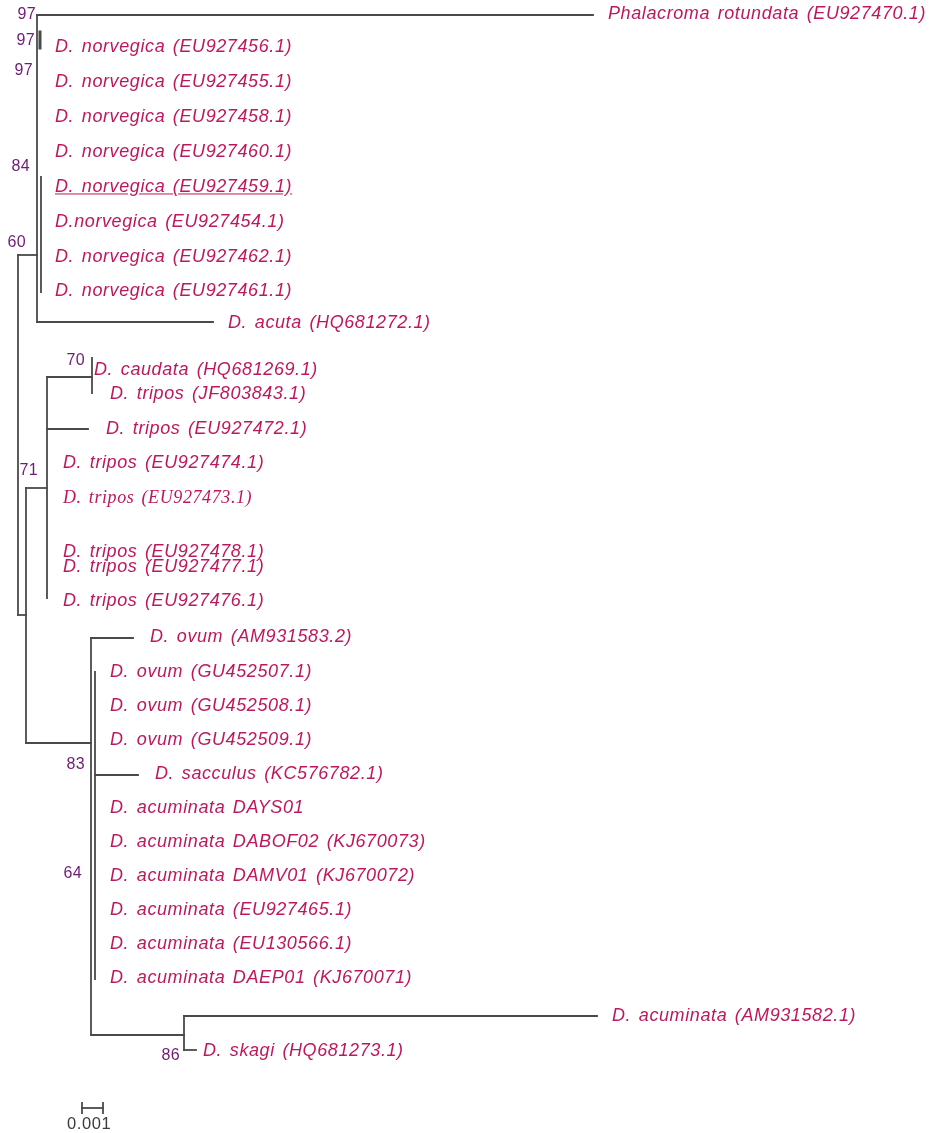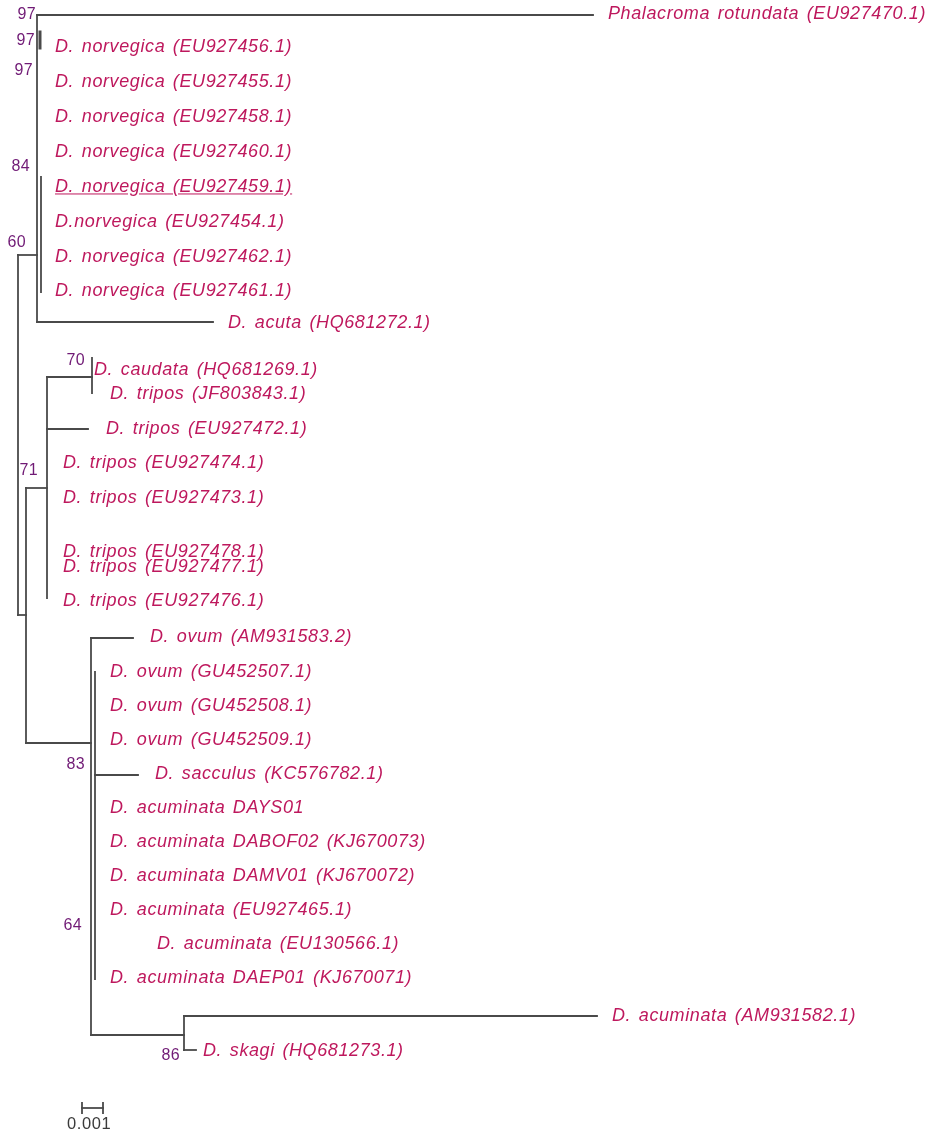--- a/index.html
+++ b/index.html
@@ -93,44 +93,44 @@
       <div class="taxon" style="left: 55px; top: 152px;">D. norvegica (EU927460.1)</div>
       <div class="taxon" style="left: 55px; top: 187px; text-decoration: underline;">D. norvegica (EU927459.1)</div>
       <div class="taxon" style="left: 55px; top: 222px;">D.norvegica (EU927454.1)</div>
       <div class="taxon" style="left: 55px; top: 257px;">D. norvegica (EU927462.1)</div>
       <div class="taxon" style="left: 55px; top: 291px;">D. norvegica (EU927461.1)</div>
       <div class="taxon" style="left: 228px; top: 323px;">D. acuta (HQ681272.1)</div>
       <div class="taxon" style="left: 94px; top: 359px; margin-top: 11px;">D. caudata (HQ681269.1)</div>
       <div class="taxon" style="left: 110px; top: 394px;">D. tripos (JF803843.1)</div>
       <div class="taxon" style="left: 106px; top: 429px;">D. tripos (EU927472.1)</div>
       <div class="taxon" style="left: 63px; top: 463px;">D. tripos (EU927474.1)</div>
-      <div class="taxon" style="left: 63px; top: 498px;">D. tripos (EU927473.1)</div>
+      <div class="taxon" style="left: 63px; top: 498px; font-family: Liberation Serif, serif;">D. tripos (EU927473.1)</div>
       <div class="taxon" style="left: 63px; top: 552px;">D. tripos (EU927478.1)</div>
       <div class="taxon" style="left: 63px; top: 567px;">D. tripos (EU927477.1)</div>
       <div class="taxon" style="left: 63px; top: 601px;">D. tripos (EU927476.1)</div>
       <div class="taxon" style="left: 150px; top: 637px;">D. ovum (AM931583.2)</div>
       <div class="taxon" style="left: 110px; top: 672px;">D. ovum (GU452507.1)</div>
       <div class="taxon" style="left: 110px; top: 706px;">D. ovum (GU452508.1)</div>
       <div class="taxon" style="left: 110px; top: 740px;">D. ovum (GU452509.1)</div>
       <div class="taxon" style="left: 155px; top: 774px;">D. sacculus (KC576782.1)</div>
       <div class="taxon" style="left: 110px; top: 808px;">D. acuminata DAYS01</div>
       <div class="taxon" style="left: 110px; top: 842px;">D. acuminata DABOF02 (KJ670073)</div>
       <div class="taxon" style="left: 110px; top: 876px;">D. acuminata DAMV01 (KJ670072)</div>
       <div class="taxon" style="left: 110px; top: 910px;">D. acuminata (EU927465.1)</div>
-      <div class="taxon" style="left: 110px; top: 944px; margin-left: 47px;">D. acuminata (EU130566.1)</div>
+      <div class="taxon" style="left: 110px; top: 944px;">D. acuminata (EU130566.1)</div>
       <div class="taxon" style="left: 110px; top: 978px;">D. acuminata DAEP01 (KJ670071)</div>
       <div class="taxon" style="left: 612px; top: 1016px;">D. acuminata (AM931582.1)</div>
       <div class="taxon" style="left: 203px; top: 1051px;">D. skagi (HQ681273.1)</div>
     </div>
   <div id="boot-layer">
       <div class="boot" style="right: 914px; top: 14px;">97</div>
       <div class="boot" style="right: 915px; top: 40px;">97</div>
       <div class="boot" style="right: 917px; top: 70px;">97</div>
       <div class="boot" style="right: 920px; top: 166px;">84</div>
       <div class="boot" style="right: 924px; top: 242px;">60</div>
       <div class="boot" style="right: 865px; top: 360px;">70</div>
       <div class="boot" style="right: 912px; top: 470px;">71</div>
       <div class="boot" style="right: 865px; top: 764px;">83</div>
-      <div class="boot" style="right: 868px; top: 925px;">64</div>
+      <div class="boot" style="right: 868px; top: 873px;">64</div>
       <div class="boot" style="right: 770px; top: 1055px;">86</div>
     </div>
   <div class="scale-label" style="left: 67px; top: 1115px;">0.001</div>
 </div>
 
 </body></html>

